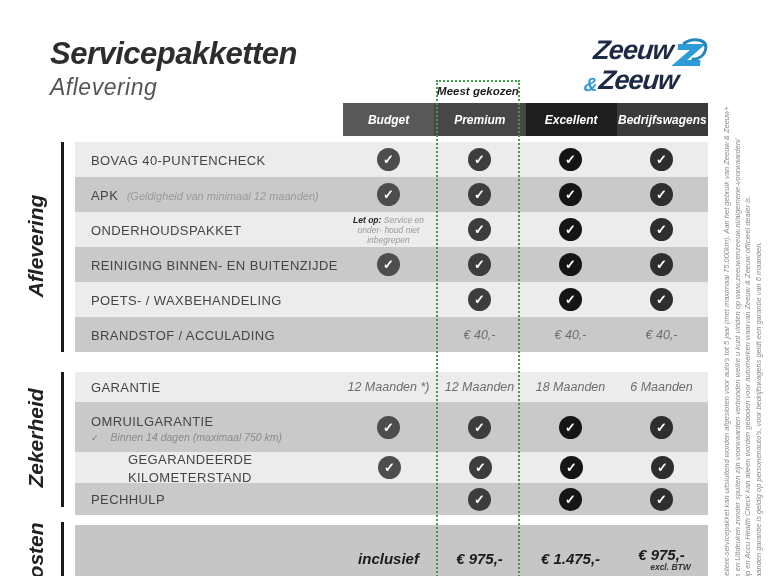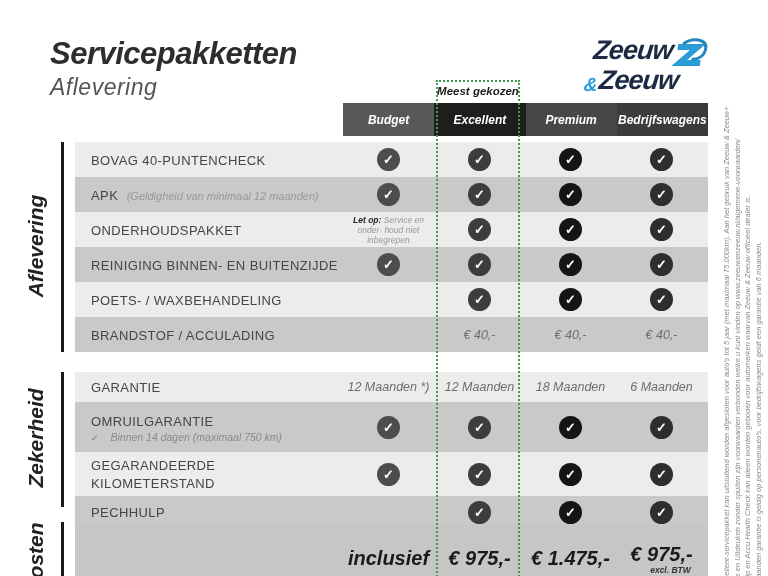--- a/index.html
+++ b/index.html
@@ -30,21 +30,21 @@
   
   .headers { position:absolute; left:343px; top:71px; width:365px; height:33px; display:flex; }
   .hcell { flex:1 1 0; display:flex; align-items:center; justify-content:center; }
   .hcell span { color:#ffffff; font-size:12px; font-weight:bold; font-style:italic; }
 
   
   .section { position:absolute; left:75px; width:633px;border-radius:23px; }
   .row { display:flex; align-items:center; }
   .row.light { background:#ececec; }
   .row.dark  { background:#c9c9c9; }
-  .h35 { height:35px; } .h30 { height:30px; } .h42 { height:50px; } .h31 { height:44px; } .h32 { height:32px; }
+  .h35 { height:35px; } .h30 { height:30px; } .h42 { height:50px; } .h31 { height:31px;padding-left:37px; } .h32 { height:32px; }
   .rlabel { width:268px; box-sizing:border-box; padding-left:16px; }
   .rl-main { font-size:13px; color:#454545; letter-spacing:0.4px; }
   .rl-note { font-size:11px; font-style:italic; color:#999999; margin-left:4px; }
   .rl-sub  { font-size:10.5px; font-style:italic; color:#8a8a8a; margin-top:1px; }
   .rl-sub .mini-check { font-style:normal; color:#777777; font-size:9px; margin-right:9px; }
   .cell { flex:0 0 91px; width:91px; display:flex; align-items:center; justify-content:center; }
   .check {
     width:23px; height:23px; border-radius:50%; display:flex; align-items:center; justify-content:center;
     color:#ffffff; font-size:13px; font-weight:bold;
   }
@@ -53,21 +53,21 @@
   .cell-note { width:88px; font-size:8.5px; line-height:10px; text-align:center; color:#999999; font-style:italic; }
   .cell-note b { color:#222222; font-style:italic; }
 
   
   .kosten-band {
     position:absolute; left:75px; top:493px; width:633px; height:67px;
     background:#c6c6c6; display:flex; align-items:center;
   }
   .kspacer { width:268px; }
   .kcell { flex:0 0 91px; width:91px; display:flex; flex-direction:column; align-items:center; justify-content:center; }
-  .kval { font-size:20px; font-weight:bold; font-style:italic; color:#1a1a1a; white-space:nowrap; }
+  .kval { font-size:15px; font-weight:bold; font-style:italic; color:#1a1a1a; white-space:nowrap; }
   .kbtw { font-size:8.5px; font-weight:bold; font-style:italic; color:#333333; margin-top:-1px; padding-left:18px; }
 
   
   .chosen-frame {
     position:absolute; left:436px; top:48px; width:84px; height:524px;
     border:2px dotted #3f9e4d; box-sizing:border-box; pointer-events:none; z-index:5;
   }
   .chosen-label {
     position:absolute; left:436px; top:53px; width:84px; text-align:center; z-index:6;
     font-size:11.5px; font-weight:bold; font-style:italic; color:#1d1d1d;
@@ -108,25 +108,25 @@
   <div class="v-line" style="top:340px; height:135px;"></div>
   <div class="v-line" style="top:490px; height:76px;"></div>
   <div class="v-label" style="left:-29px; top:202px;">Aflevering</div>
   <div class="v-label" style="left:-29px; top:394px;">Zekerheid</div>
   <div class="v-label" style="left:-29px; top:514px;">Kosten</div>
 
   <div class="headers">
     <div class="hcell" style="background-color: rgb(88, 88, 88);">
       <span>Budget</span>
       </div>
+    <div class="hcell" style="background-color: rgb(71, 71, 71);">
+      <span>Premium</span>
+      </div>
     <div class="hcell" style="background-color: rgb(30, 30, 30);">
       <span>Excellent</span>
-      </div>
-    <div class="hcell" style="background-color: rgb(71, 71, 71);">
-      <span>Premium</span>
       </div>
     <div class="hcell" style="background-color: rgb(59, 59, 59);">
       <span>Bedrijfswagens</span>
       </div>
   </div>
 
   <div class="section" style="top:110px;">
 
     <div class="row light h35">
       <div class="rlabel"><span class="rl-main">BOVAG 40-PUNTENCHECK</span></div>

